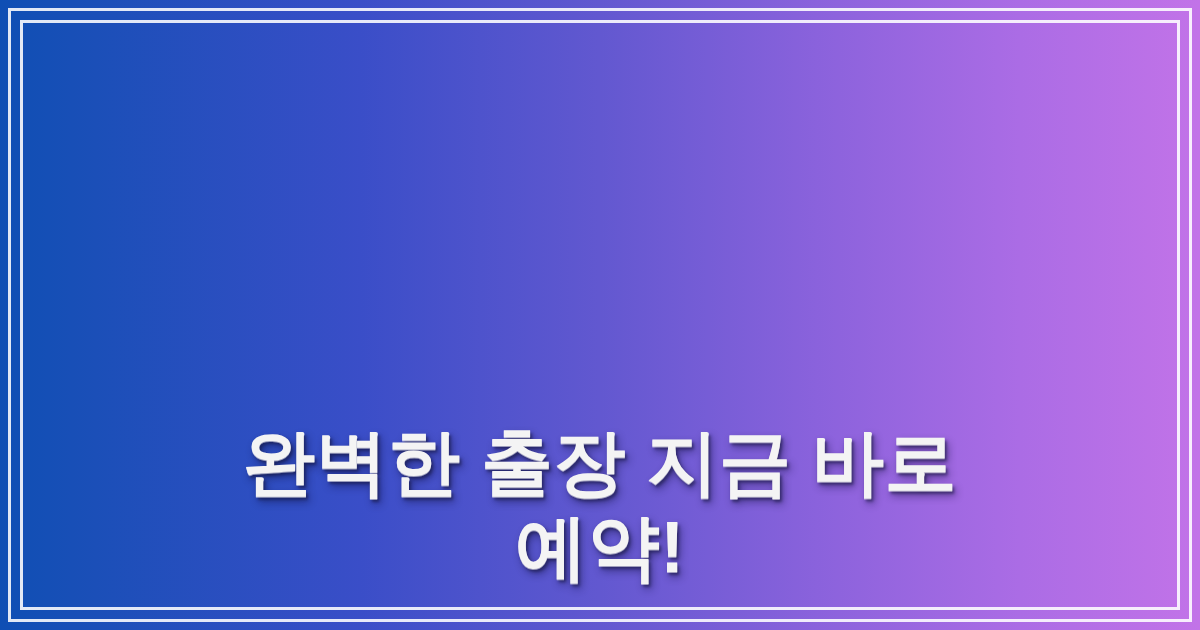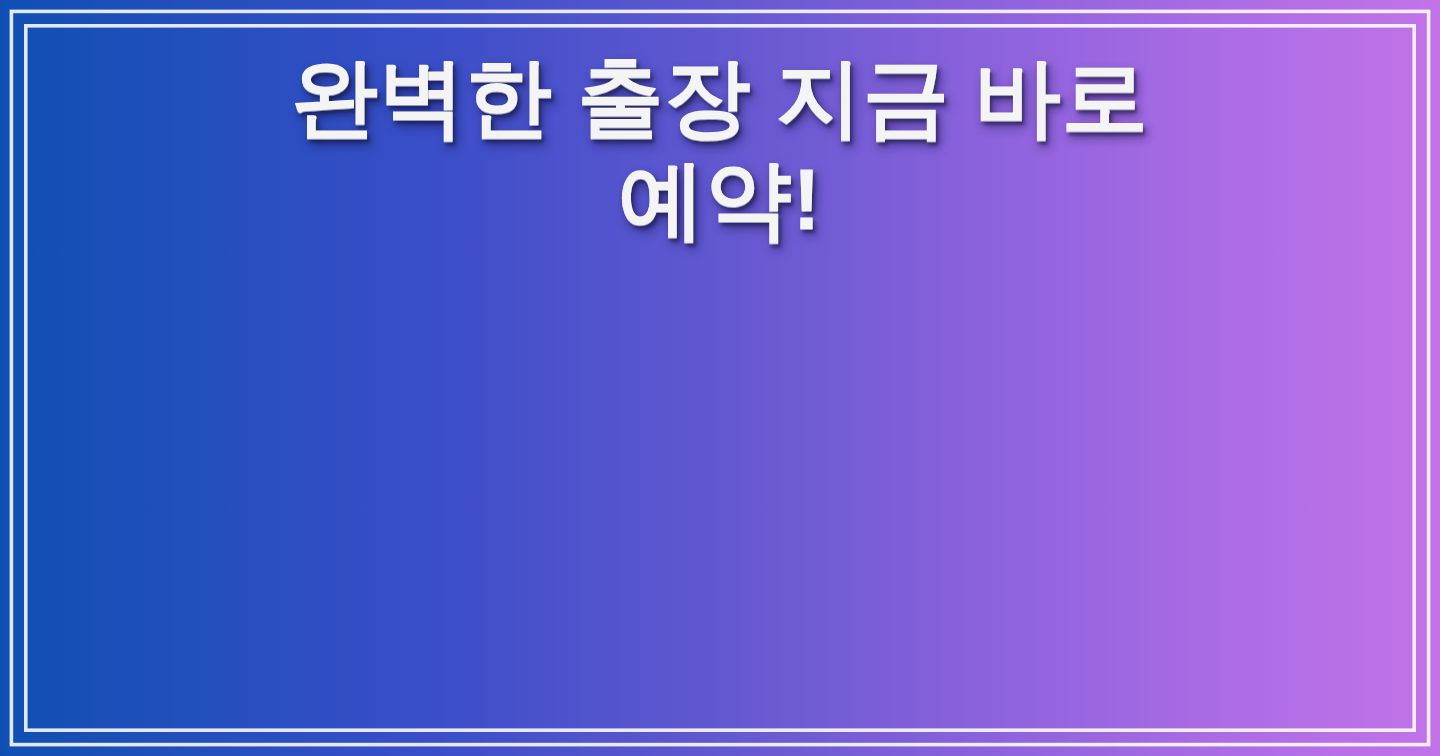--- a/index.html
+++ b/index.html
@@ -54,21 +54,21 @@
     pointer-events: none;
   }
 
   .content {
     position: absolute;
     left: 0;
     top: 0;
     width: 1200px;
     height: 630px;
     display: flex;
-    align-items: flex-start;
+    align-items: flex-end;
     justify-content: center;
     box-sizing: border-box;
     padding: 40px 120px;
   }
 
   .headline {
     margin: 0;
     text-align: center;
     color: #f4f4f4;
     font-family: "Liberation Sans", "DejaVu Sans", sans-serif;

